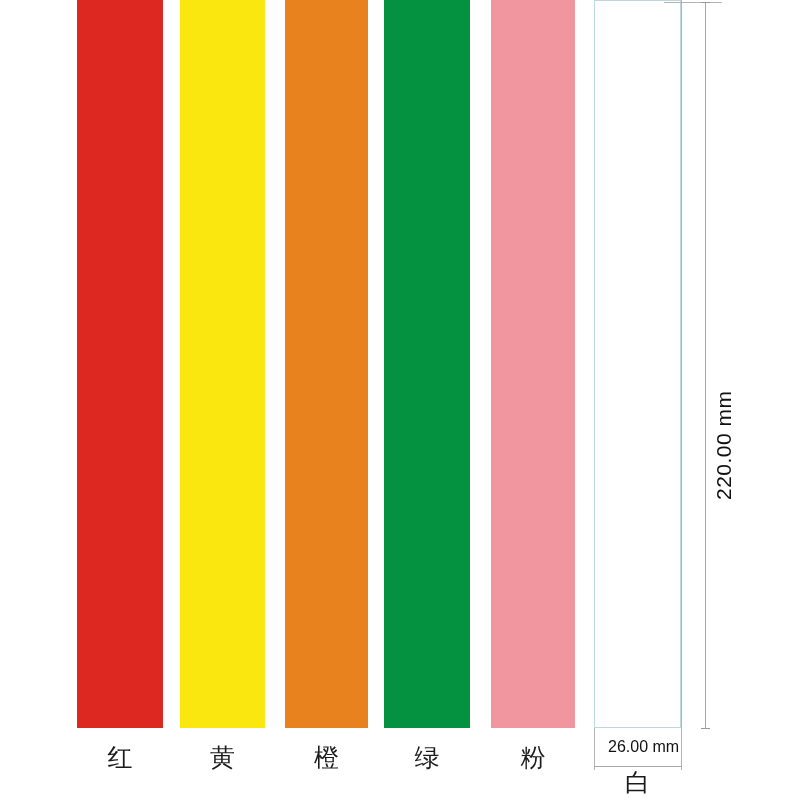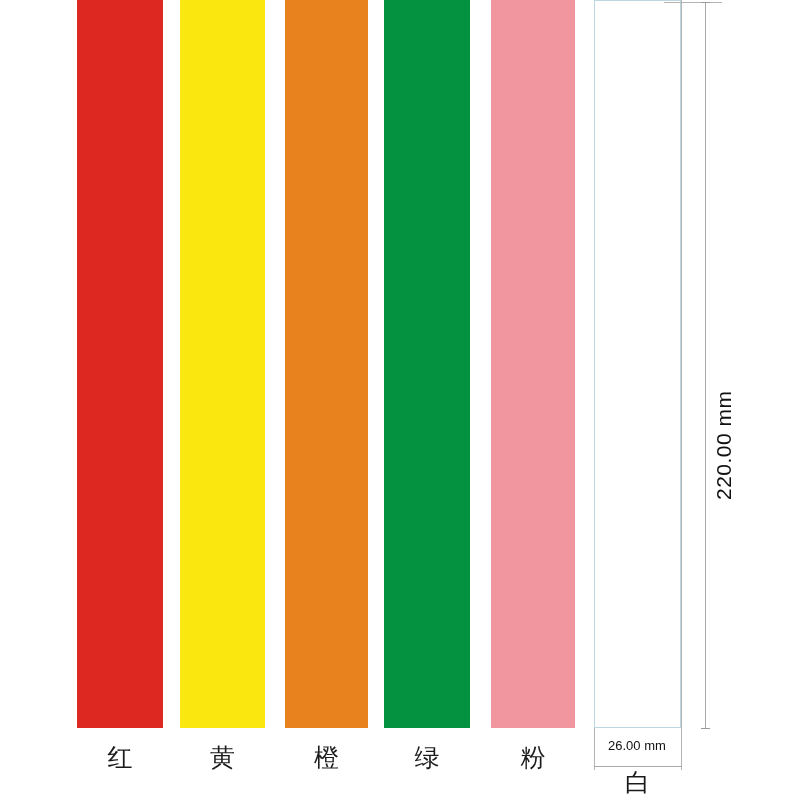--- a/index.html
+++ b/index.html
@@ -75,21 +75,21 @@
     font-size: 21px;
     color: #111111;
     letter-spacing: 0.5px;
     white-space: nowrap;
     transform-origin: 0 0;
     transform: rotate(-90deg);
   }
   .dim-text-h {
     position: absolute;
     font-family: "Liberation Sans", "DejaVu Sans", sans-serif;
-    font-size: 13px;
+    font-size: 16px;
     color: #111111;
     white-space: nowrap;
   }
 </style>
 </head>
 <body>
 
 <div id="canvas">
 
   <div class="swatch" style="left:77px; width:86px; height:728px; background:#dc2820;"></div>

